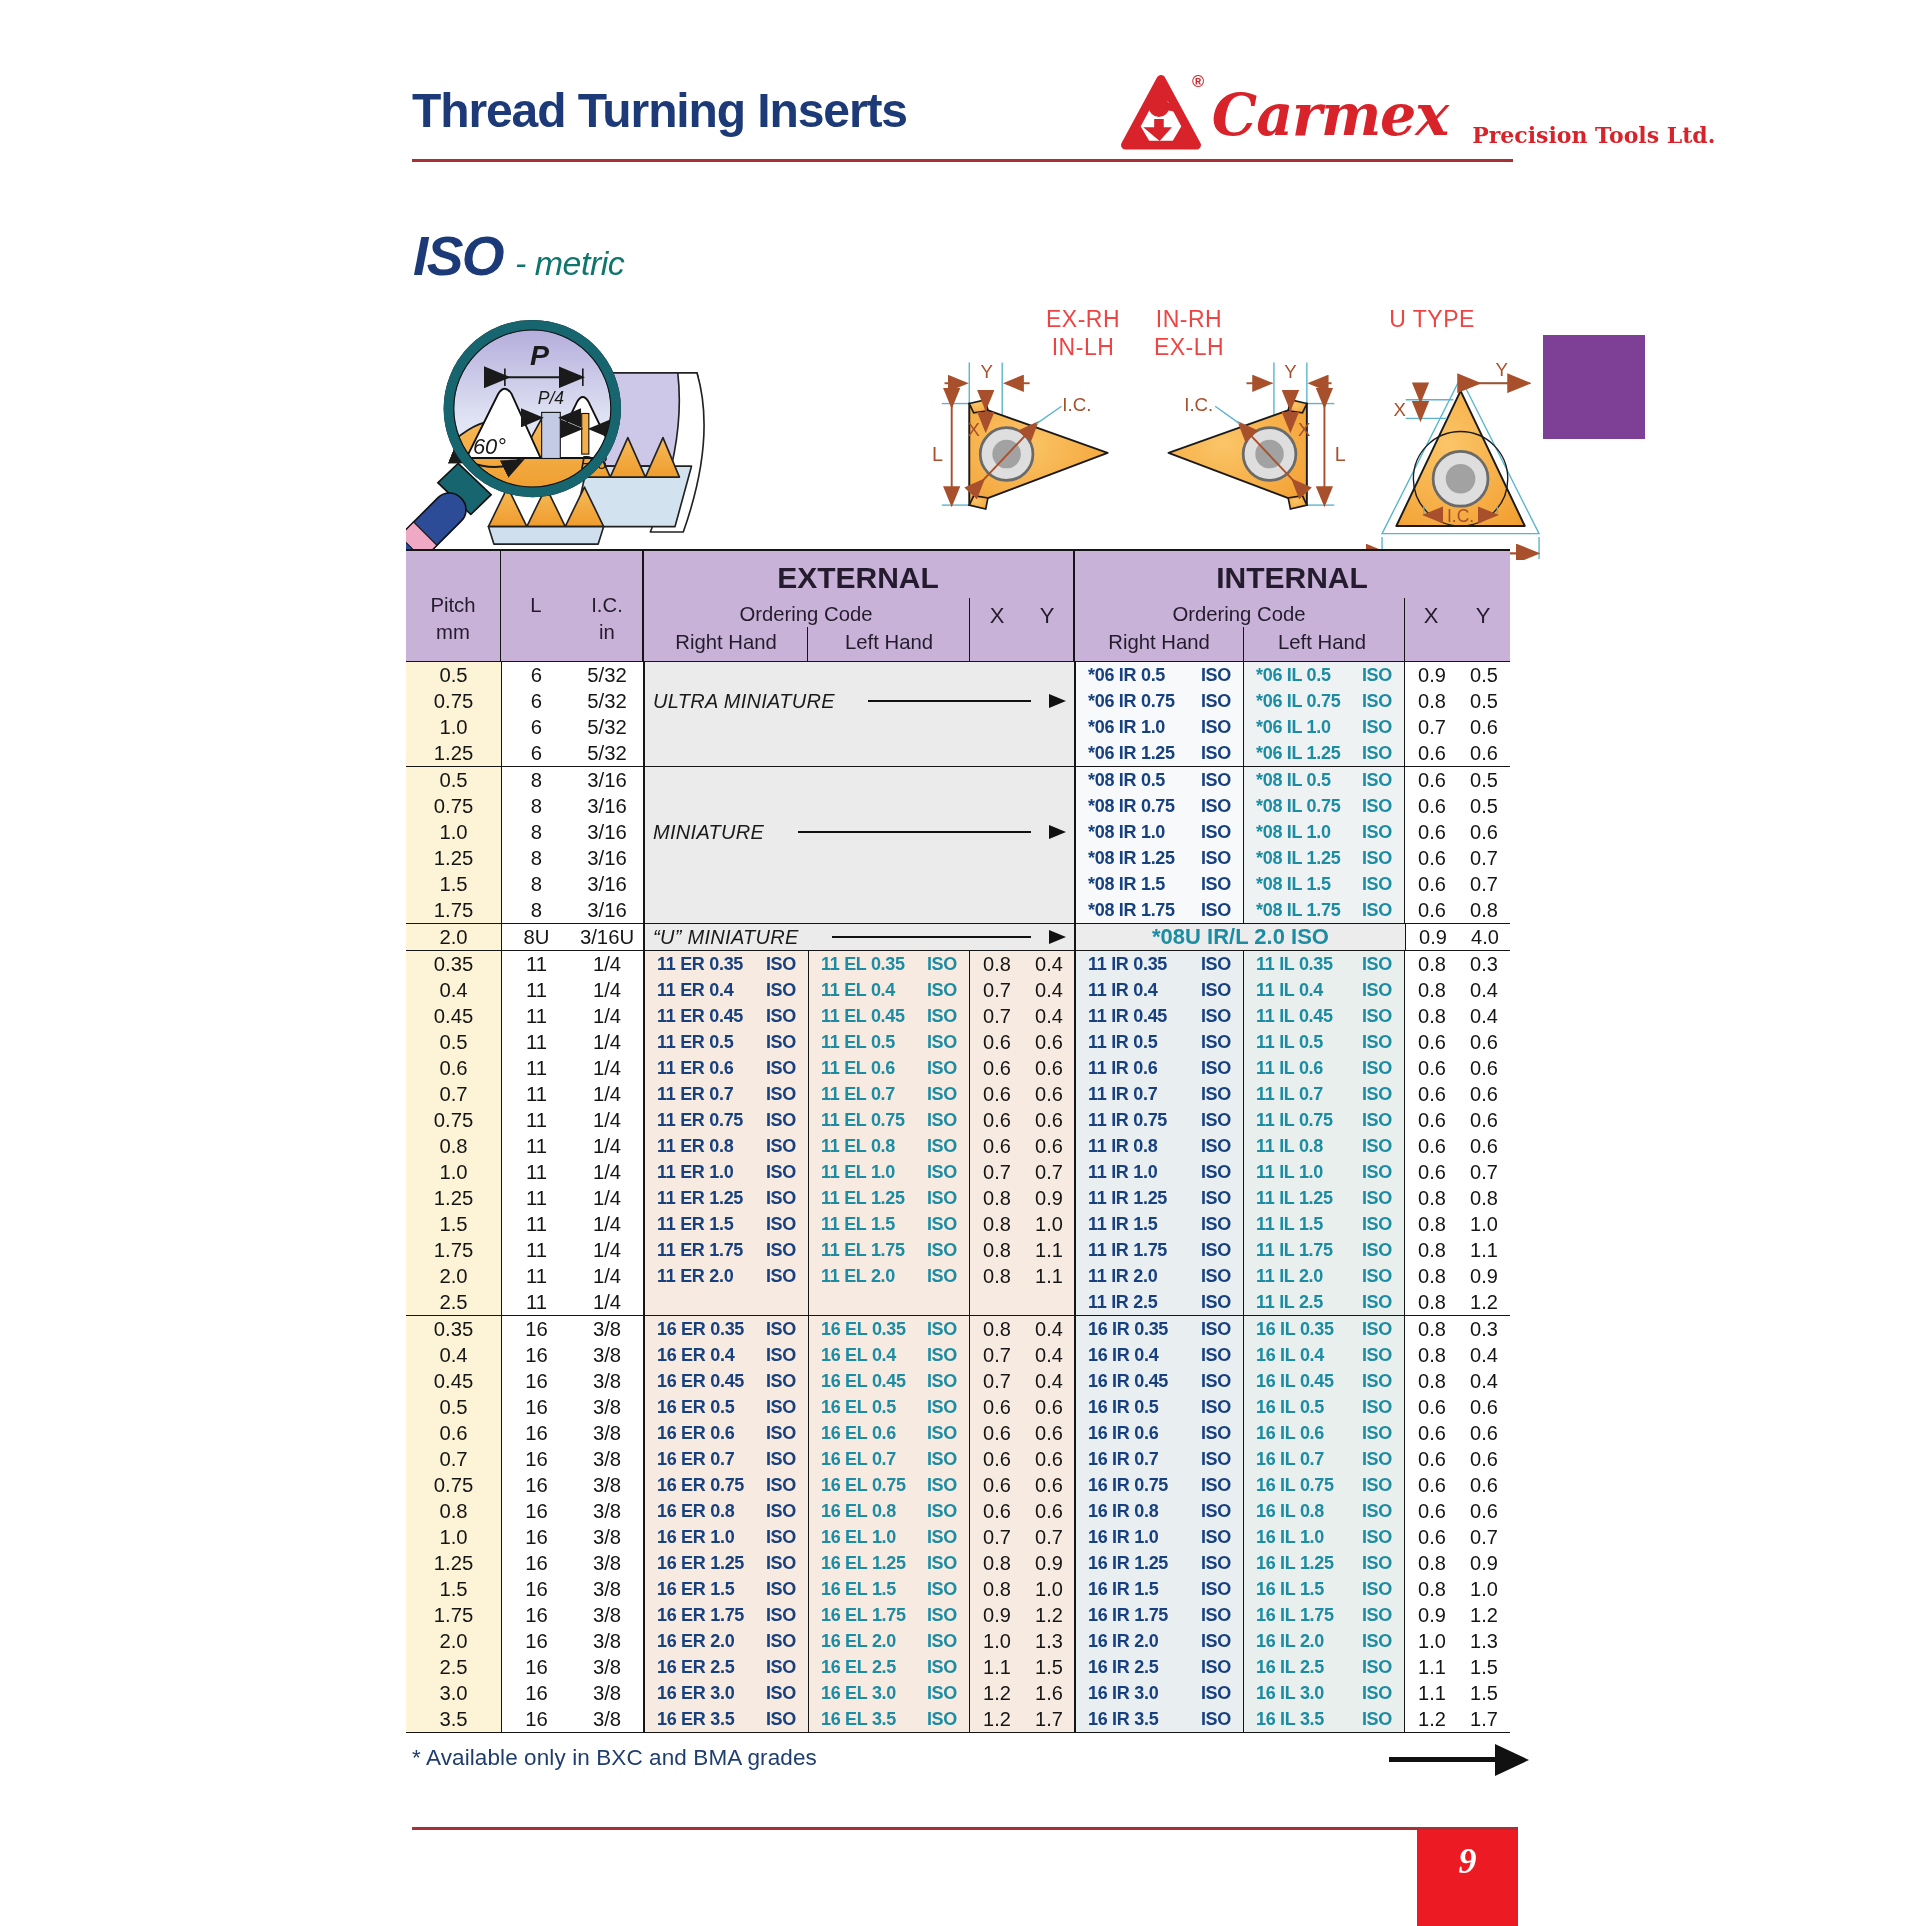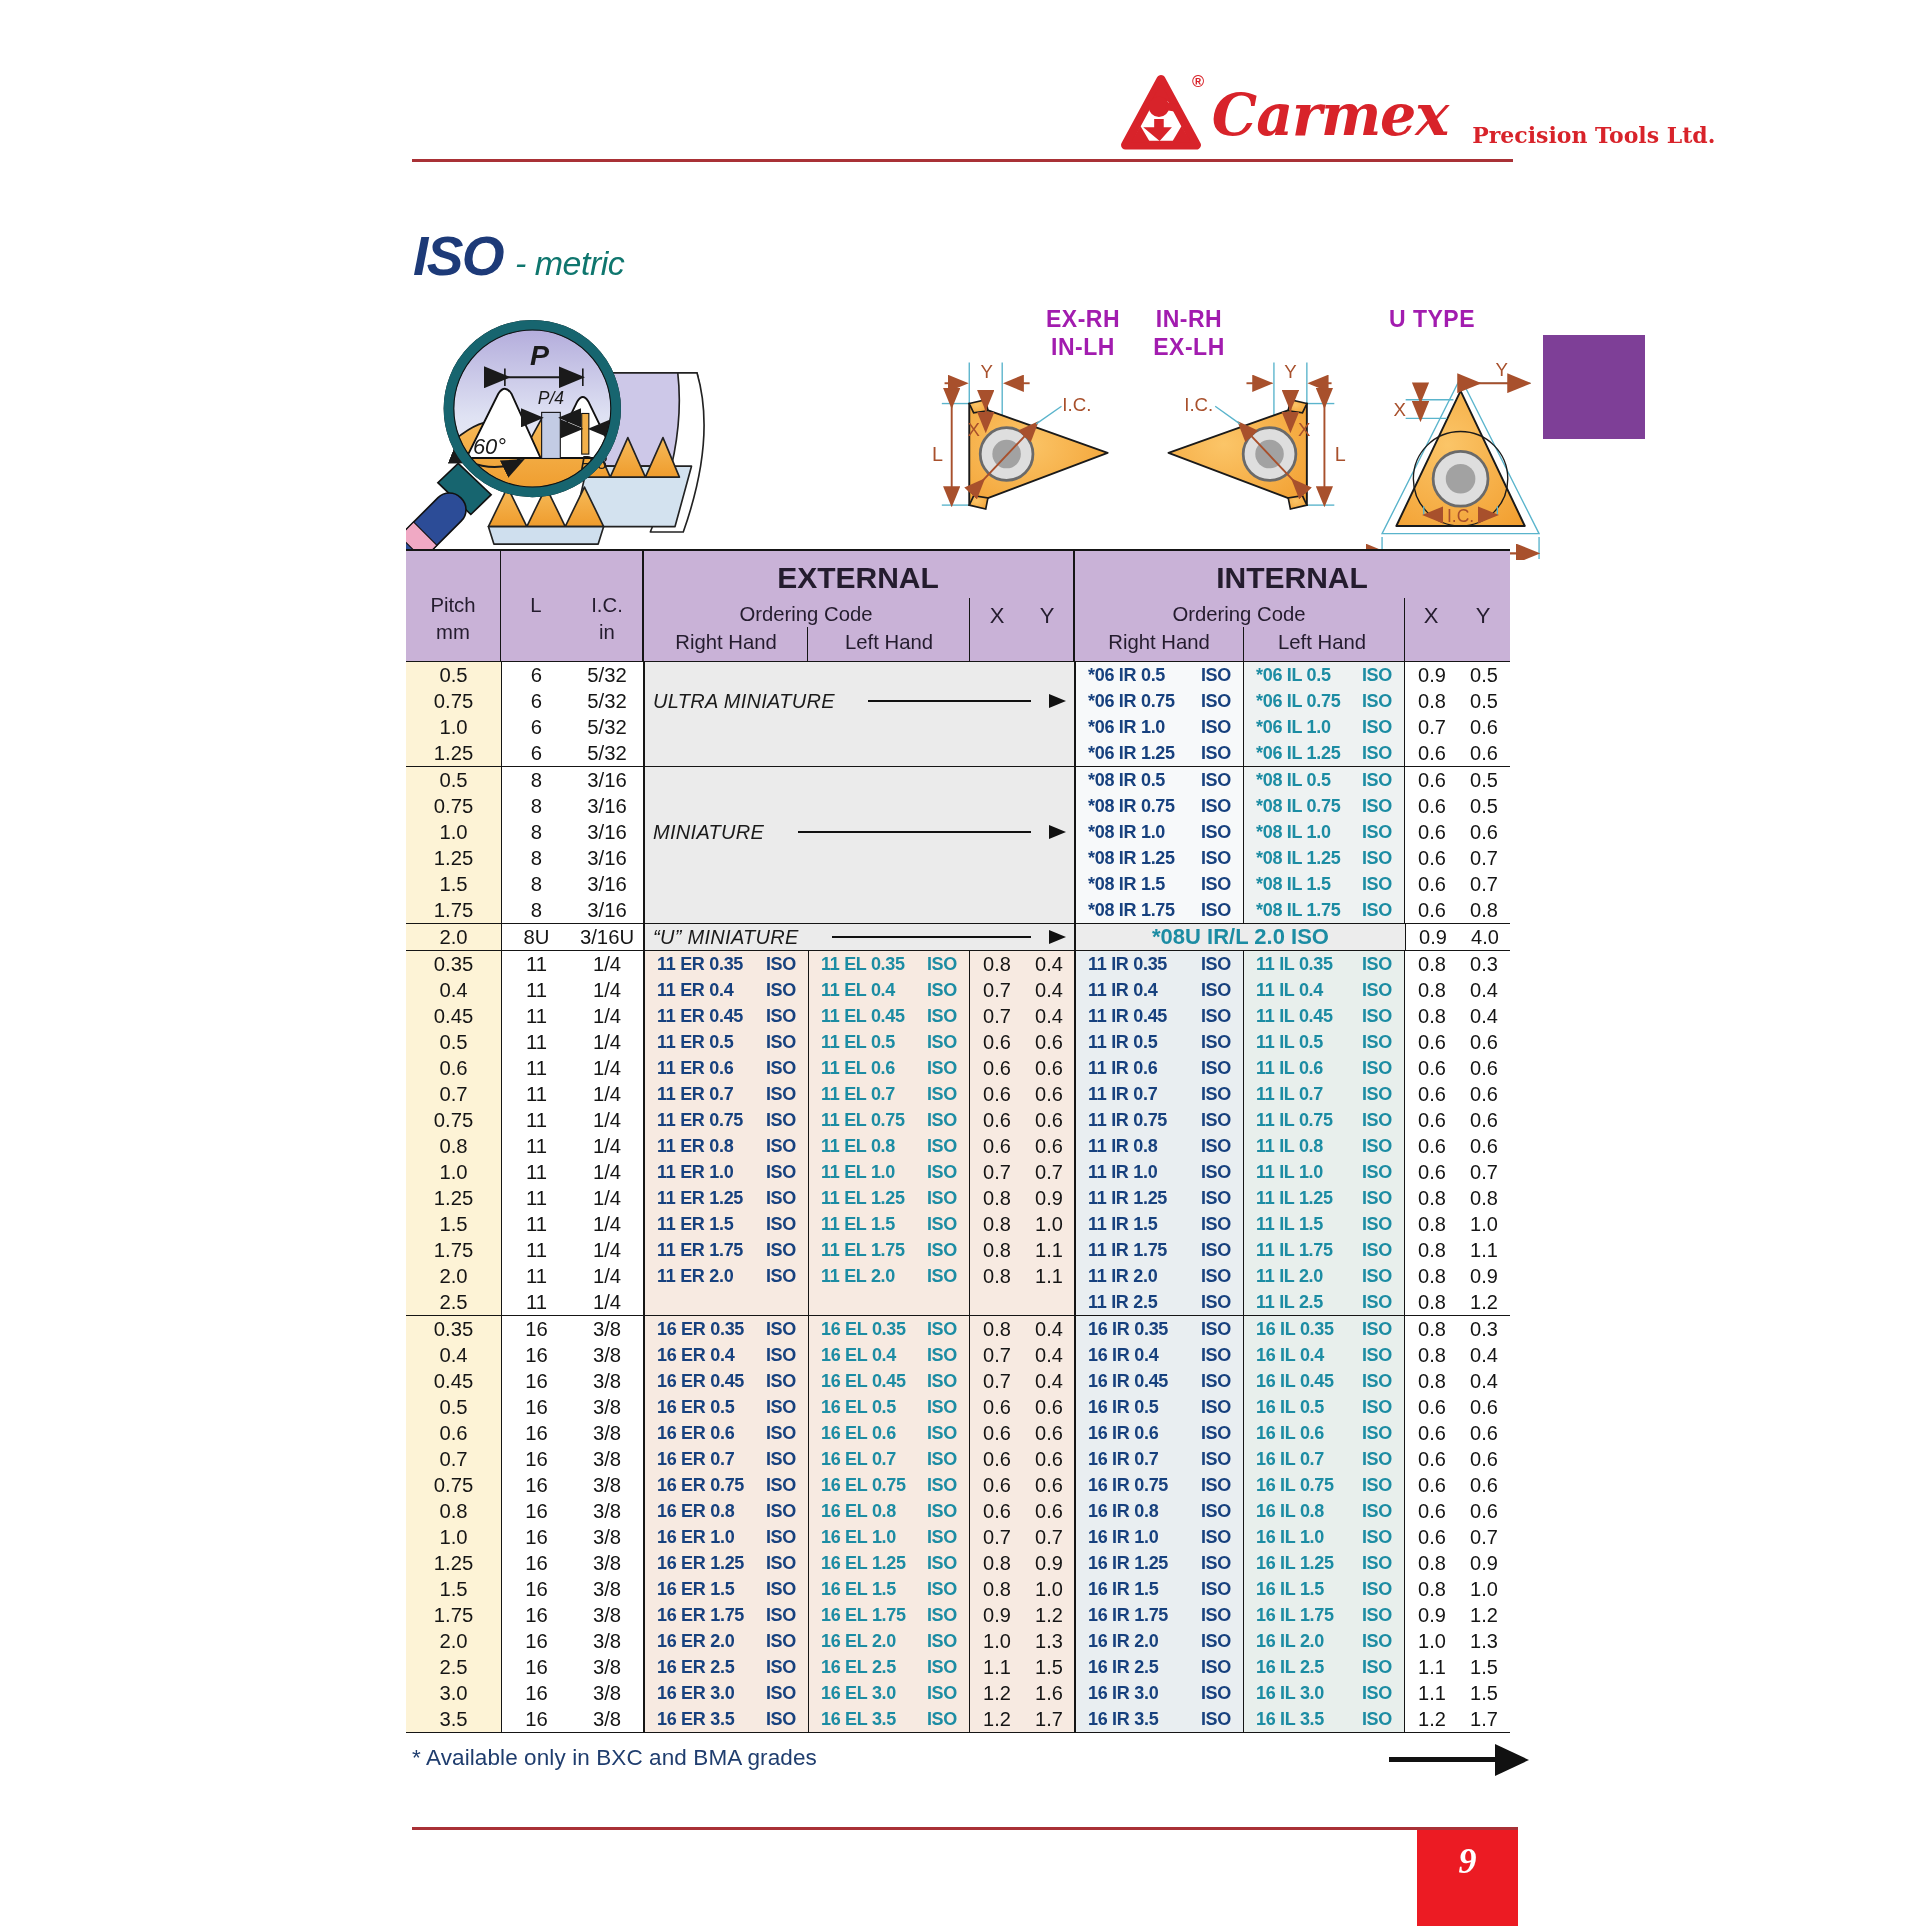--- a/index.html
+++ b/index.html
@@ -19,22 +19,22 @@
   .title-rule{position:absolute;left:412px;top:159px;width:1101px;height:3.3px;background:var(--darkred);}
 
   
   .section-head{position:absolute;left:413px;top:224px;display:flex;align-items:baseline;}
   .section-iso{font-size:55px;font-weight:bold;font-style:italic;color:var(--navy);letter-spacing:-1.6px;}
   .section-suffix{font-size:34px;font-style:italic;color:#0f766e;margin-left:12px;letter-spacing:-0.5px;}
 
   
   .magnifier-wrap{position:absolute;left:406px;top:296px;width:313px;height:258px;}
   .inserts-wrap{position:absolute;left:928px;top:302px;width:615px;height:258px;}
-  .insert-label{position:absolute;top:4.4px;text-align:center;font-weight:bold;font-size:23px;
-    color:#a21caf;line-height:1.18;letter-spacing:0.5px;}
+  .insert-label{position:absolute;top:4.4px;text-align:center;font-weight:normal;font-size:23px;
+    color:#ef4444;line-height:1.18;letter-spacing:0.5px;}
   .purple-block{position:absolute;left:1543px;top:335px;width:102px;height:104px;background:var(--purple);}
 
   
   #thread-table{position:absolute;left:406px;top:549px;width:1104px;}
   .thead{position:relative;height:110px;background:var(--headerpurple);
     border-top:2.2px solid #151515;border-bottom:1.6px solid #151515;box-sizing:content-box;
     color:#241c2e;}
   .h-abs{position:absolute;white-space:nowrap;}
   .h-big{font-size:30px;font-weight:bold;transform:translateX(-50%);}
   .h-sm{font-size:20.3px;transform:translateX(-50%);}
@@ -86,20 +86,21 @@
   .page-num{color:#fff;font-size:36px;font-weight:bold;font-style:italic;margin-top:10px;
     font-family:"Liberation Serif",serif;}
 
   svg text{font-family:"Liberation Sans",sans-serif;}
 </style>
 </head>
 <body>
 
 <div id="page">
 
+  <div class="page-title">Thread Turning Inserts</div>
 
   <div class="brand">
     <svg class="brand-tri" viewBox="0 0 120 120">
       <path d="M60 8 L112 104 L8 104 Z" fill="#ffffff" stroke="#d8232a" stroke-width="13" stroke-linejoin="round"></path>
       <path d="M60 14 L74 40 H46 Z" fill="#d8232a"></path>
       <path d="M16 100 L30 76 L44 100 Z" fill="#d8232a"></path>
       <path d="M104 100 L90 76 L76 100 Z" fill="#d8232a"></path>
       <circle cx="57" cy="48" r="15" fill="#d8232a"></circle>
       <rect x="68" y="42" width="20" height="11" rx="4" fill="#d8232a" transform="rotate(8 68 42)"></rect>
       <path d="M50 66 h14 v12 h12 L58 98 L34 78 h16 Z" fill="#d8232a"></path>

